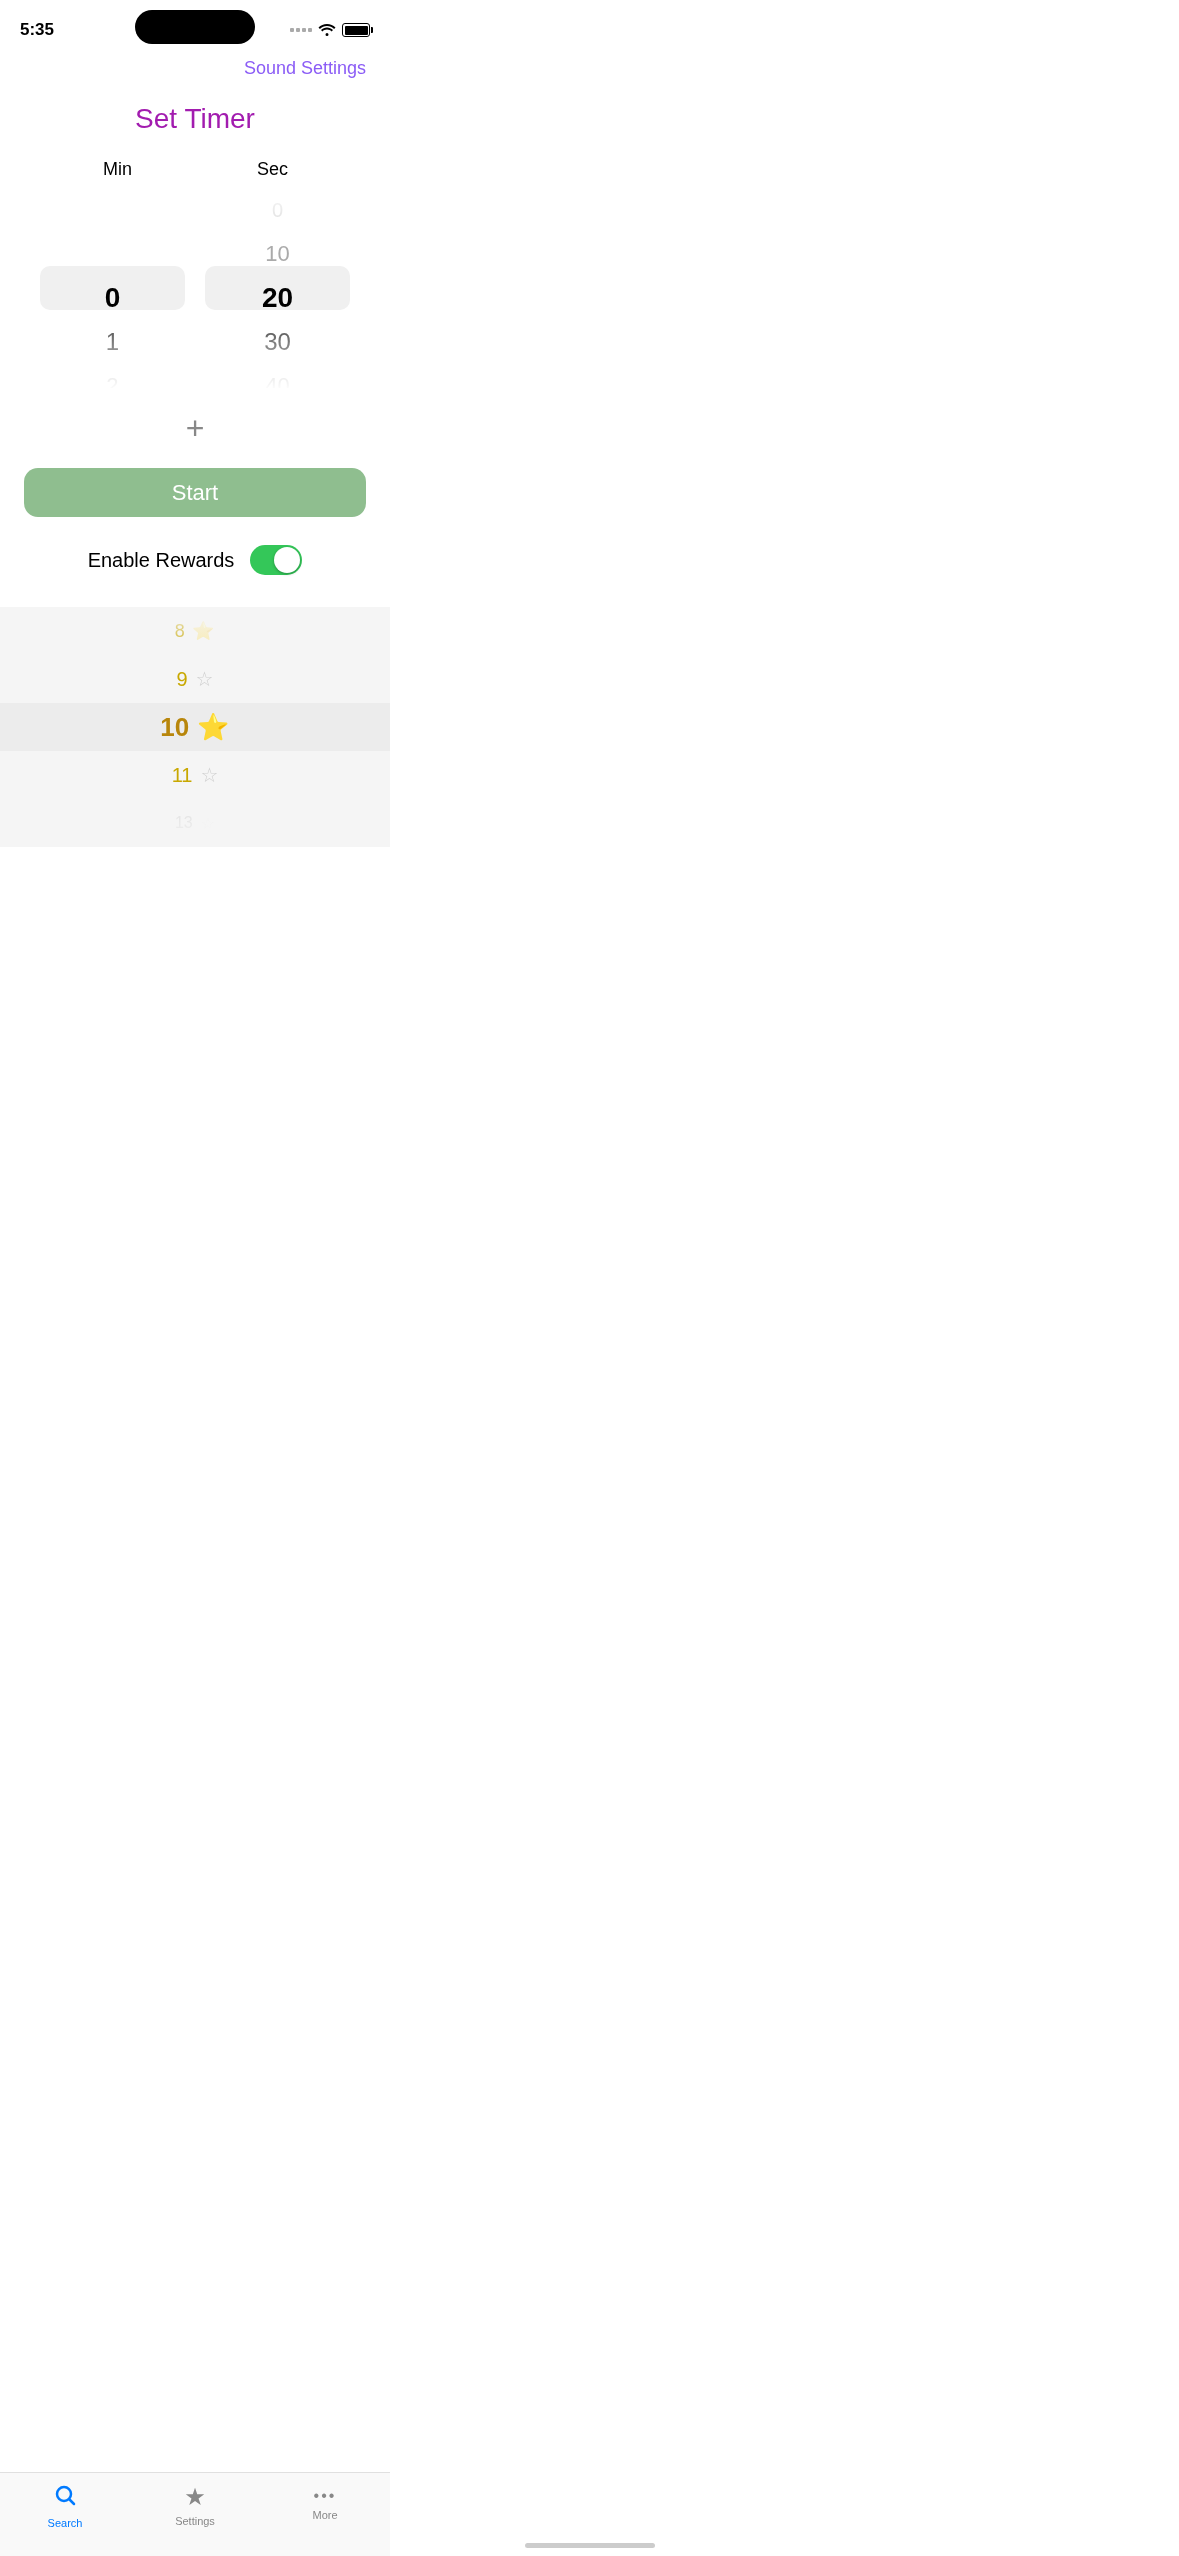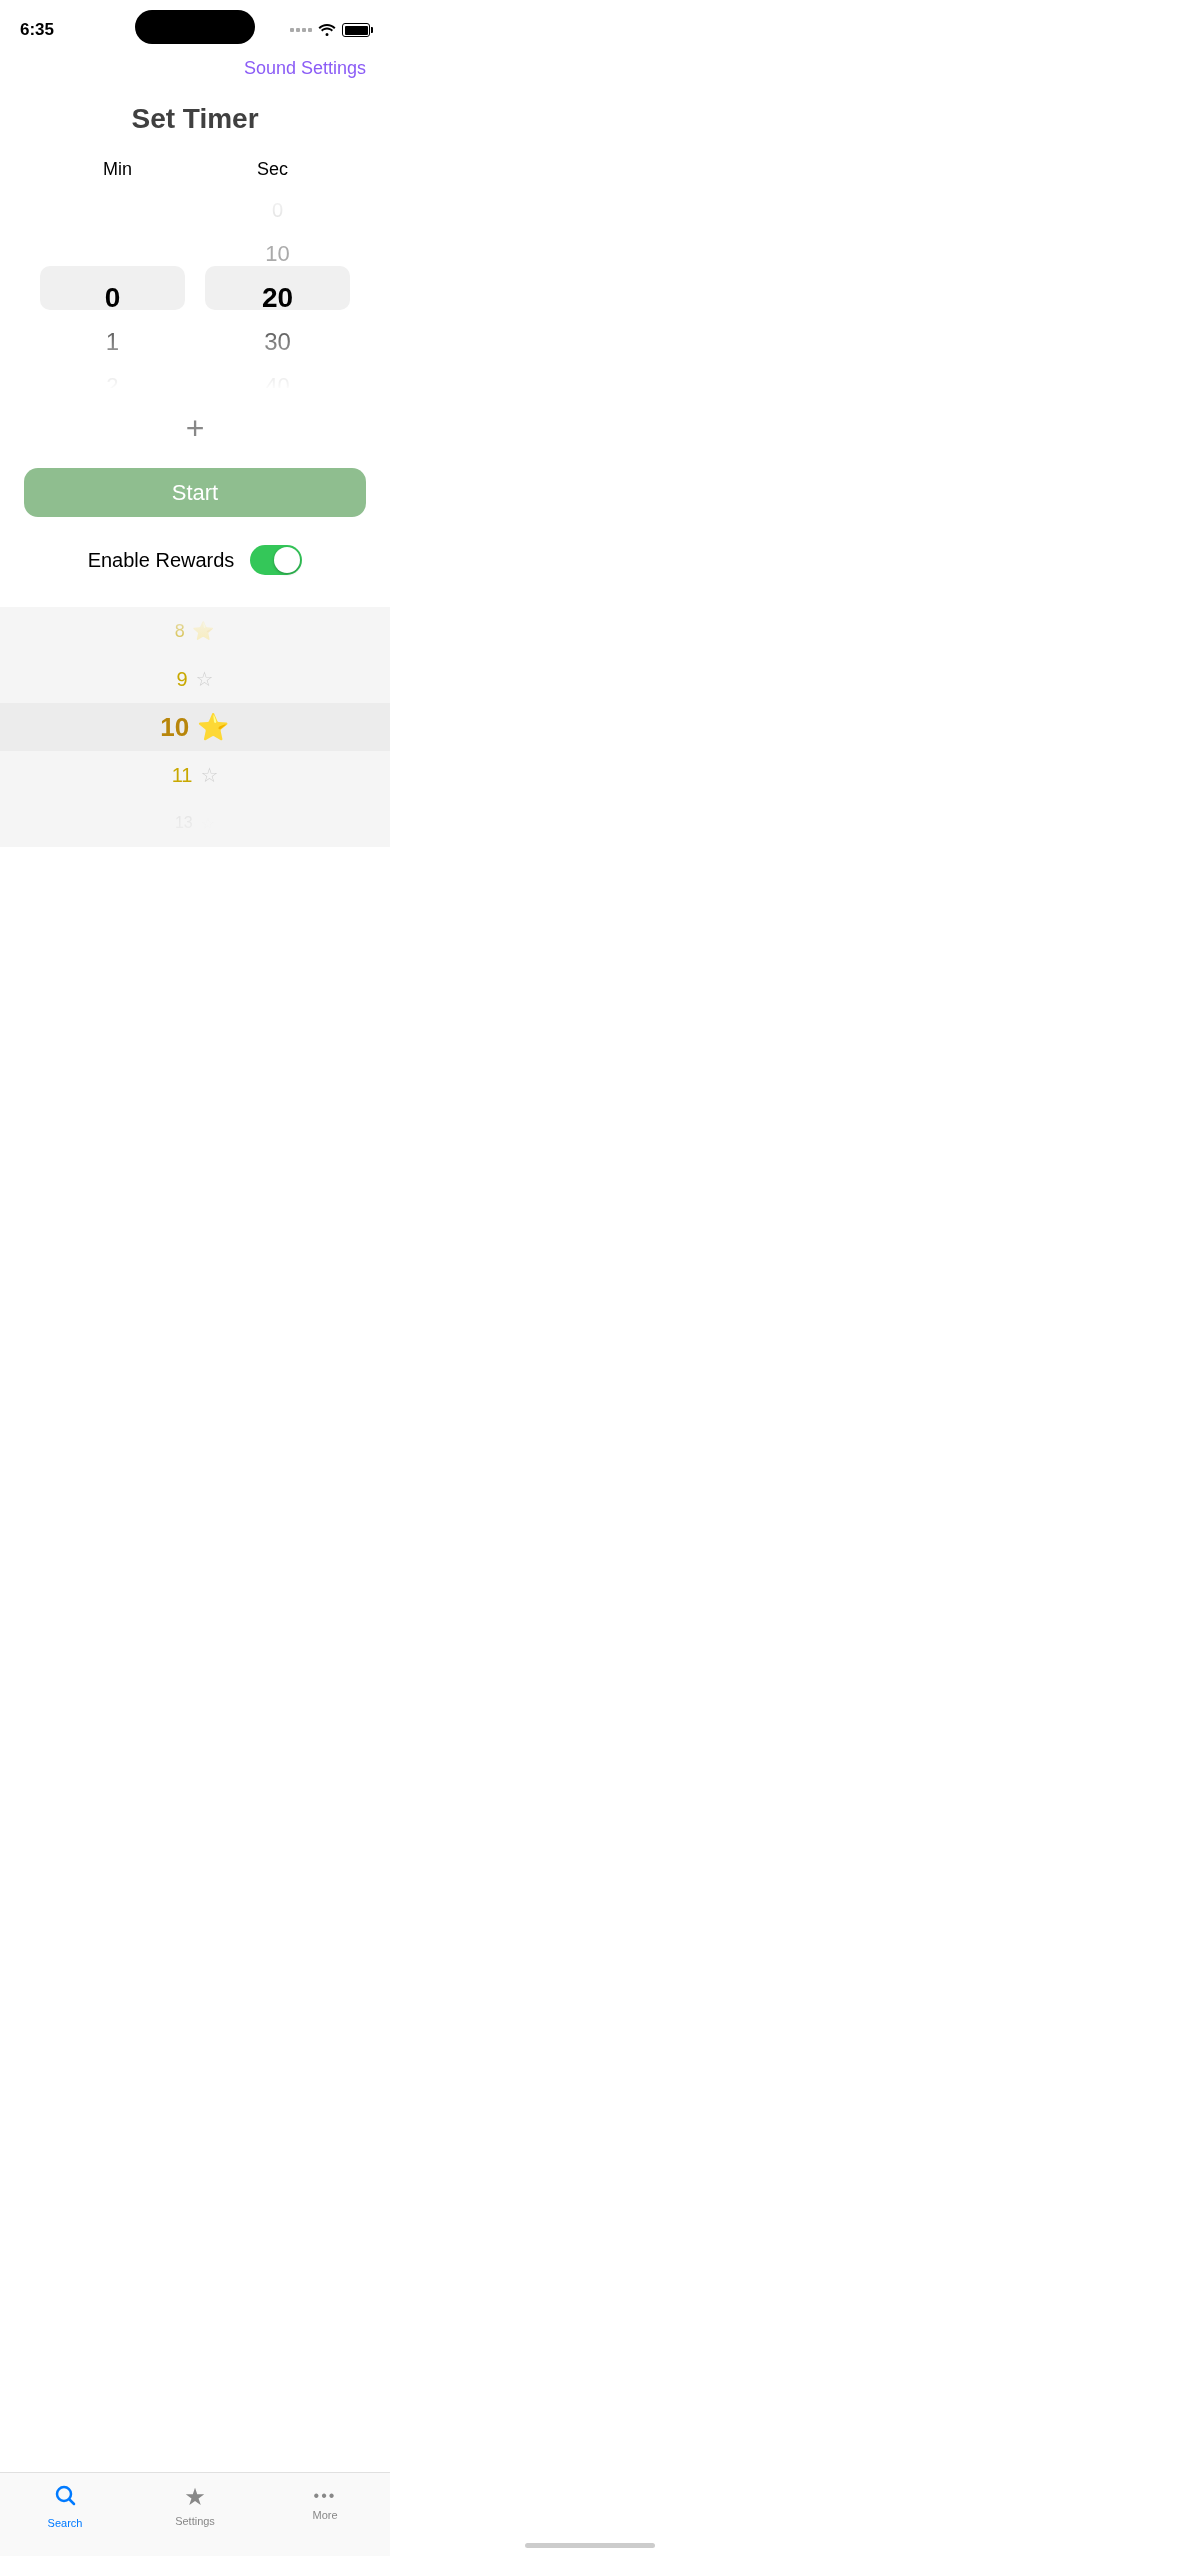--- a/index.html
+++ b/index.html
@@ -104,22 +104,22 @@
       font-weight: 400;
       background: none;
       border: none;
       cursor: pointer;
     }
 
     
     .page-title {
       text-align: center;
       font-size: 28px;
-      font-weight: 700;
-      color: #404040;
+      font-weight: 400;
+      color: #a21caf;
       padding: 16px 0 24px;
     }
 
     
     .picker-labels {
       display: flex;
       justify-content: center;
       gap: 0;
       padding: 0 40px;
       margin-bottom: 8px;
@@ -427,21 +427,21 @@
       height: 50px;
       background: linear-gradient(to top, rgba(245,245,245,0.95), transparent);
       z-index: 2;
       pointer-events: none;
     }
   </style>
 </head>
 <body>
 
 <div class="status-bar">
-  <span class="status-time">6:35</span>
+  <span class="status-time">5:35</span>
   <div class="status-notch"></div>
   <div class="status-icons">
     <div class="signal-dots">
       <div class="signal-dot" style="height:4px;"></div>
       <div class="signal-dot" style="height:4px;"></div>
       <div class="signal-dot" style="height:4px;"></div>
       <div class="signal-dot" style="height:4px;"></div>
     </div>
     <span class="wifi-icon">
       <svg width="18" height="14" viewBox="0 0 18 14" fill="none">

